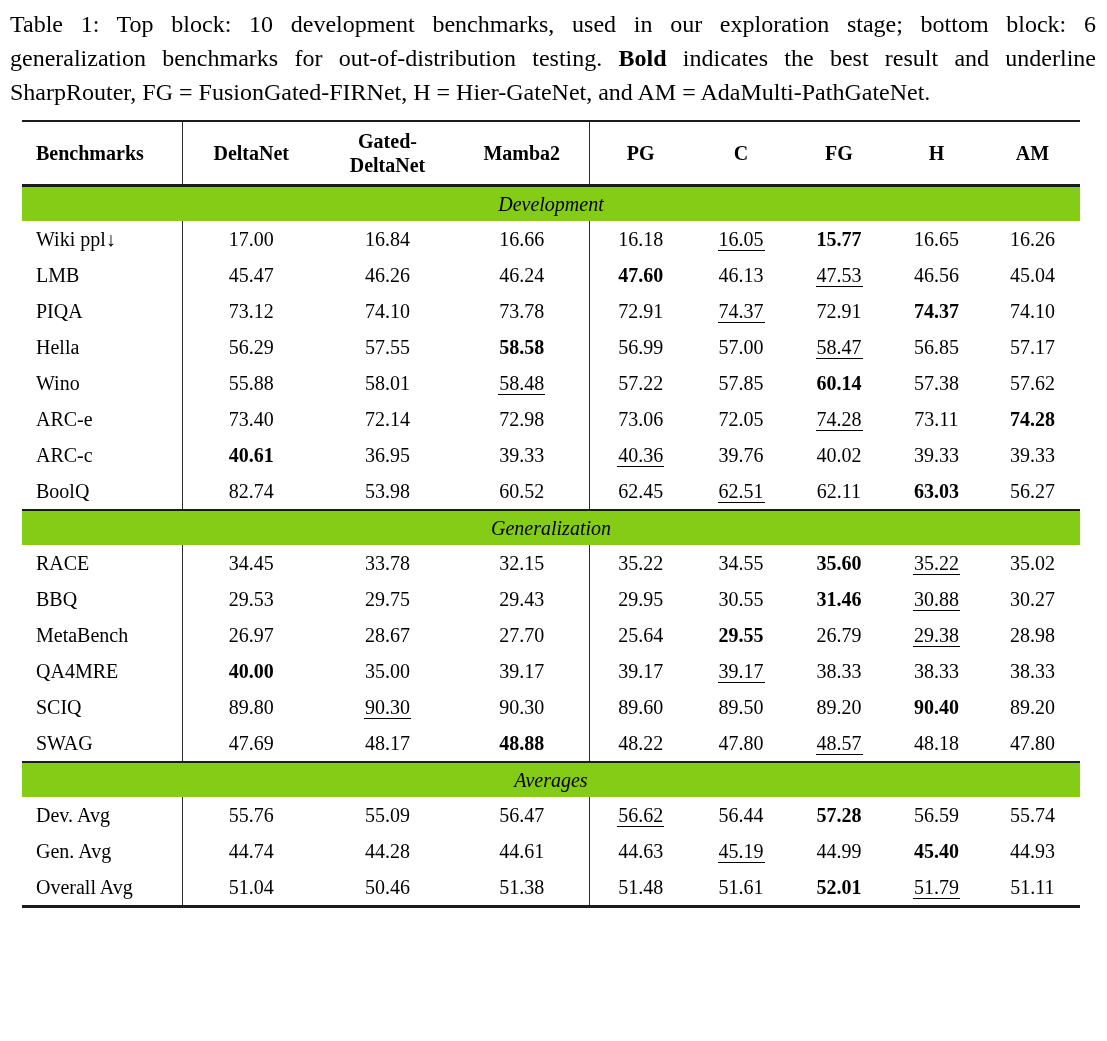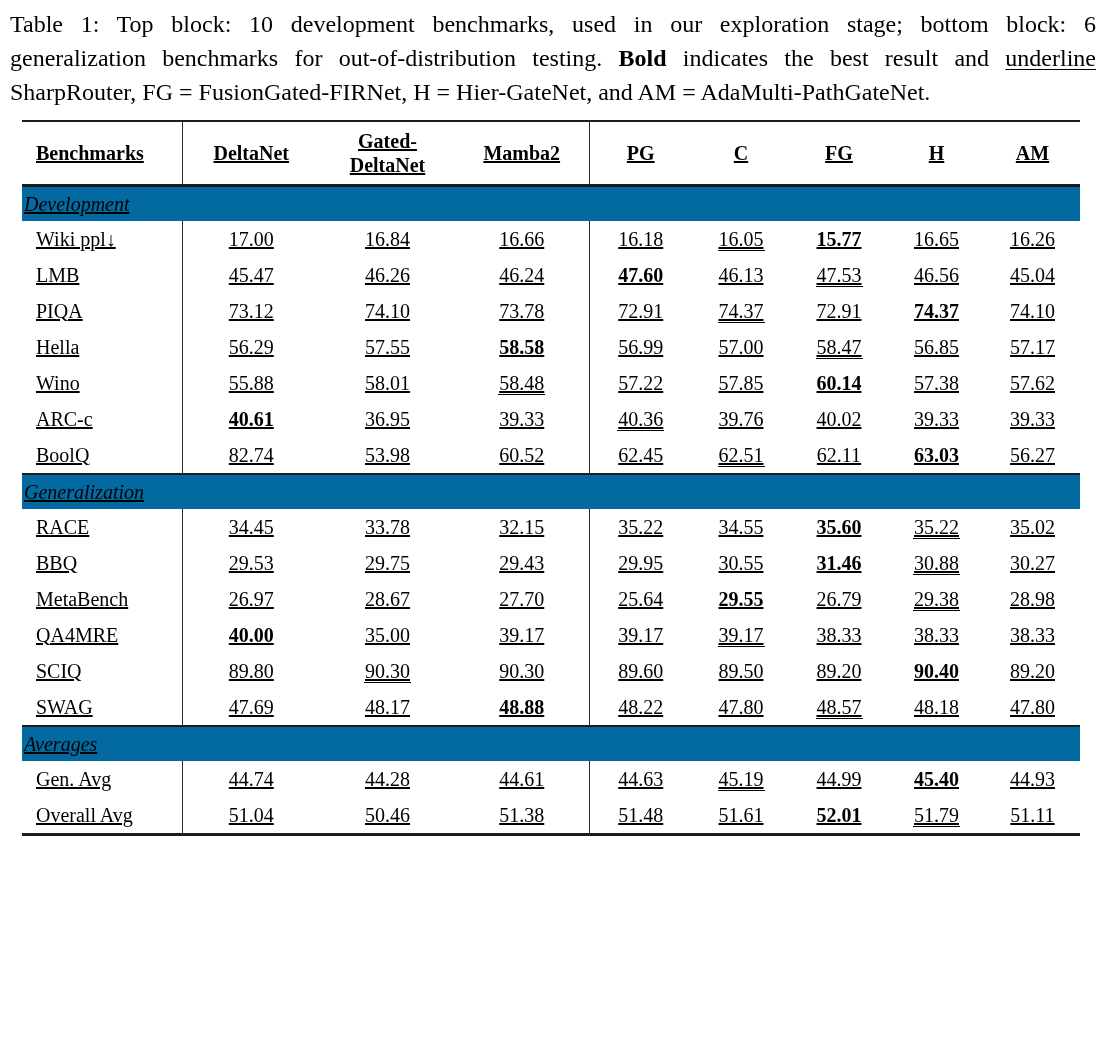--- a/index.html
+++ b/index.html
@@ -16,31 +16,30 @@
     font-size: 24px;
   }
   .cap-line {
     line-height: 34px;
     text-align: justify;
     text-align-last: justify;
     white-space: normal;
   }
   .cap-line.last { text-align-last: left; font-family: Liberation Serif, serif; }
   .b { font-weight: bold; }
-  .cap-u { text-decoration: underline; text-underline-offset: 3px; text-decoration-thickness: 1.4px; margin-top: 10px; }
+  .cap-u { text-underline-offset: 3px; text-decoration-thickness: 1.4px; margin-top: 10px; }
   
   table.bench {
     border-collapse: collapse;
     table-layout: fixed;
     width: 1058px;
     margin: 11px 0 0 22px;
     font-size: 20px;
     border-top: 2.5px solid #1c1c1c;
     border-bottom: 3px solid #1c1c1c;
-    text-decoration: underline;
   }
   col.c0 { width: 160px; } col.c1 { width: 138px; } col.c2 { width: 135px; }
   col.c3 { width: 134px; } col.c4 { width: 103px; } col.c5 { width: 98px; }
   col.c6 { width: 98px; }  col.c7 { width: 97px; }  col.c8 { width: 95px; }
   th {
     font-weight: bold;
     text-align: center;
     vertical-align: middle;
     padding: 7px 2px;
     border-bottom: 3px solid #1c1c1c;
@@ -49,23 +48,23 @@
   th .hline { display: block; }
   td {
     text-align: center;
     vertical-align: middle;
     padding: 6.5px 2px;
     line-height: 23px;
   }
   th.label, td.label { text-align: left; padding-left: 14px; }
   .vr { border-right: 1.3px solid #2a2a2a; }
   tr.band td {
-    background: #0369a1;
+    background: #84cc16;
     font-style: italic;
-    text-align: left;
+    text-align: center;
     padding: 5.5px 2px;
     border-right: none;
   }
   tr.band td.rule-top { border-top: 2.2px solid #1c1c1c; }
   span.u { border-bottom: 1.6px solid #000; padding: 0 1px 0.5px 1px; }
 </style>
 </head>
 <body>
 
 <div class="caption" id="caption">
@@ -171,20 +170,31 @@
         <td><span class="">55.88</span></td>
         <td><span class="">58.01</span></td>
         <td class="vr"><span class="u">58.48</span></td>
         <td><span class="">57.22</span></td>
         <td><span class="">57.85</span></td>
         <td><span class="b">60.14</span></td>
         <td><span class="">57.38</span></td>
         <td><span class="">57.62</span></td>
       </tr>
       <tr>
+        <td class="label vr">ARC-e</td>
+        <td><span class="">73.40</span></td>
+        <td><span class="">72.14</span></td>
+        <td class="vr"><span class="">72.98</span></td>
+        <td><span class="">73.06</span></td>
+        <td><span class="">72.05</span></td>
+        <td><span class="u">74.28</span></td>
+        <td><span class="">73.11</span></td>
+        <td><span class="b">74.28</span></td>
+      </tr>
+      <tr>
         <td class="label vr">ARC-c</td>
         <td><span class="b">40.61</span></td>
         <td><span class="">36.95</span></td>
         <td class="vr"><span class="">39.33</span></td>
         <td><span class="u">40.36</span></td>
         <td><span class="">39.76</span></td>
         <td><span class="">40.02</span></td>
         <td><span class="">39.33</span></td>
         <td><span class="">39.33</span></td>
       </tr>
@@ -265,20 +275,31 @@
         <td><span class="">48.22</span></td>
         <td><span class="">47.80</span></td>
         <td><span class="u">48.57</span></td>
         <td><span class="">48.18</span></td>
         <td><span class="">47.80</span></td>
       </tr>
       <tr class="band">
         <td colspan="9" class="rule-top">Averages</td>
       </tr>
       <tr>
+        <td class="label vr">Dev. Avg</td>
+        <td><span class="">55.76</span></td>
+        <td><span class="">55.09</span></td>
+        <td class="vr"><span class="">56.47</span></td>
+        <td><span class="u">56.62</span></td>
+        <td><span class="">56.44</span></td>
+        <td><span class="b">57.28</span></td>
+        <td><span class="">56.59</span></td>
+        <td><span class="">55.74</span></td>
+      </tr>
+      <tr>
         <td class="label vr">Gen. Avg</td>
         <td><span class="">44.74</span></td>
         <td><span class="">44.28</span></td>
         <td class="vr"><span class="">44.61</span></td>
         <td><span class="">44.63</span></td>
         <td><span class="u">45.19</span></td>
         <td><span class="">44.99</span></td>
         <td><span class="b">45.40</span></td>
         <td><span class="">44.93</span></td>
       </tr>

